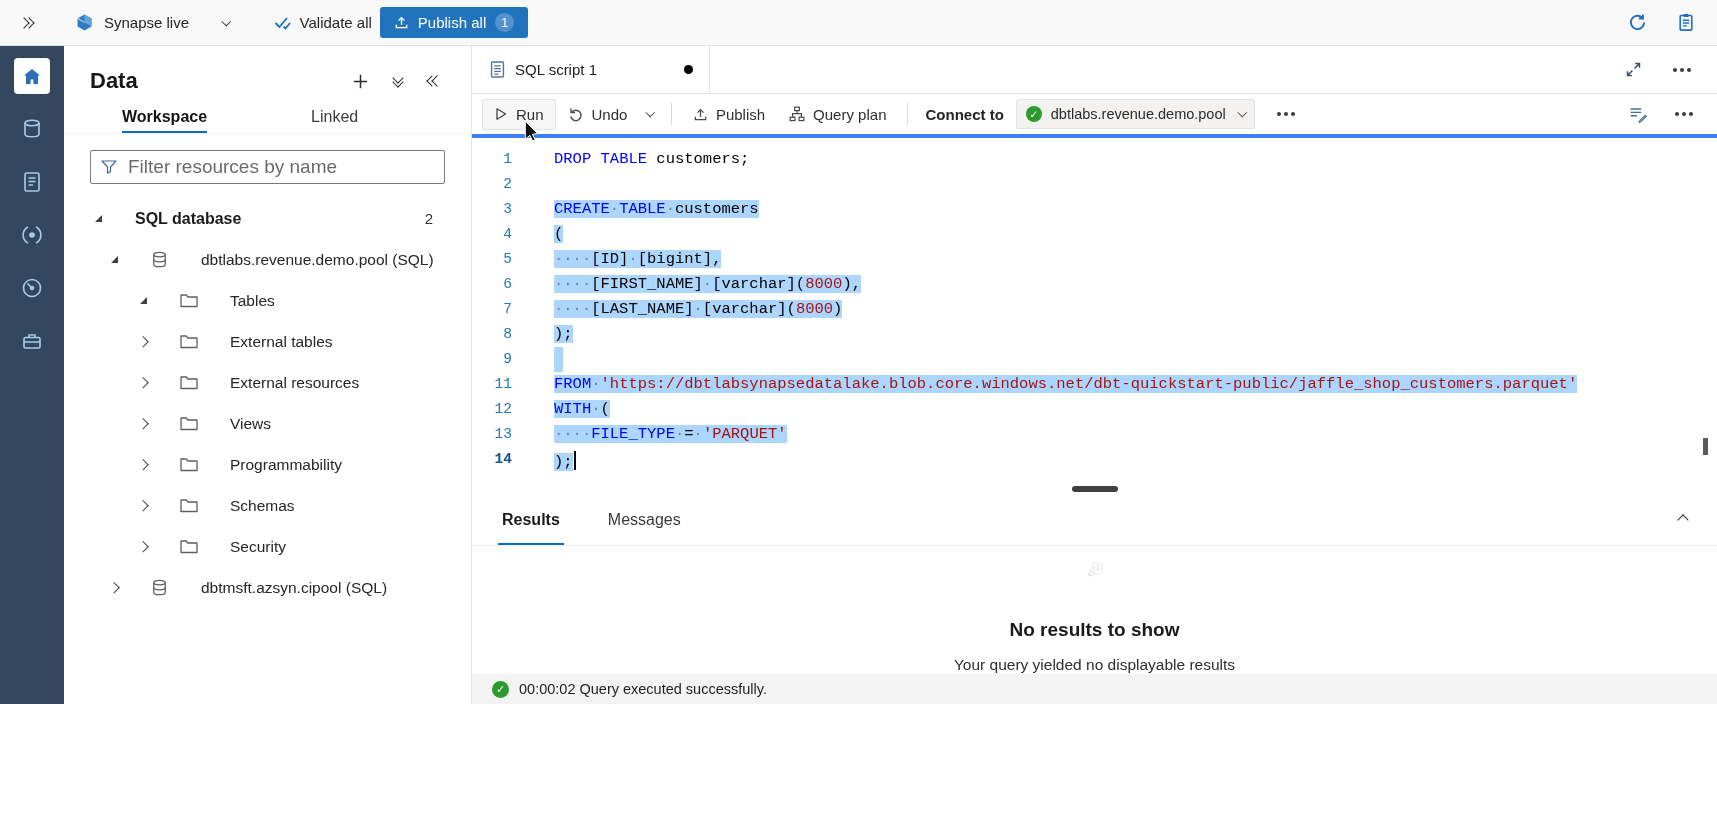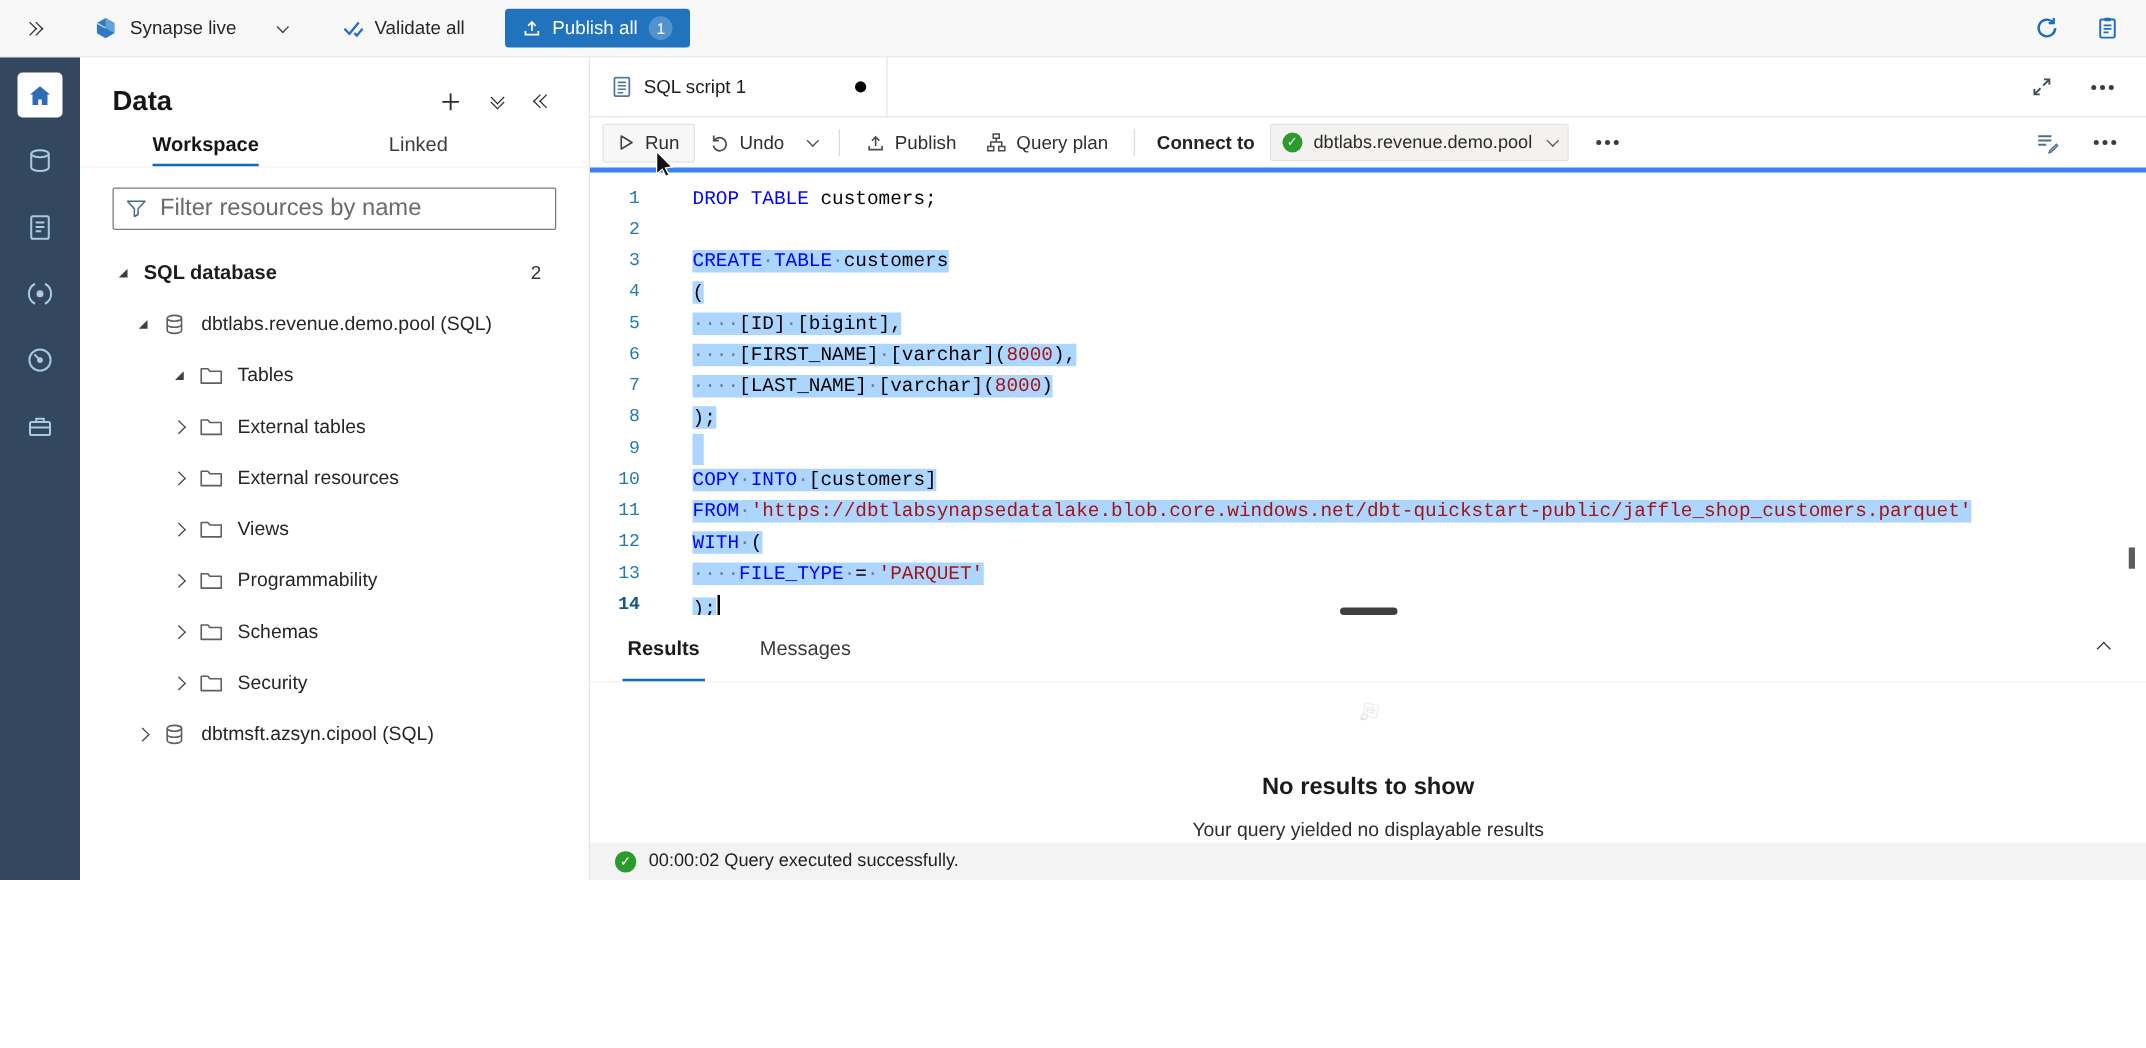--- a/index.html
+++ b/index.html
@@ -12,21 +12,21 @@
   .chev{display:inline-block;width:7px;height:7px;border-right:1.7px solid currentColor;border-bottom:1.7px solid currentColor;}
   .chev.right{transform:rotate(-45deg);}
   .chev.left{transform:rotate(135deg);}
   .chev.down{transform:rotate(45deg);margin-top:-3px;}
   .chev.up{transform:rotate(-135deg);margin-top:4px;}
   .chev.sm{width:5.5px;height:5.5px;border-width:1.5px;}
   .dblchev .chev + .chev{margin-left:-3px;}
   .mode{display:flex;align-items:center;gap:10px;margin-left:42px;font-size:15px;color:#262626;cursor:pointer;}
   .mode .chev{margin-left:24px;color:#3a3a3a;}
   .tb-validate{display:flex;align-items:center;gap:9px;margin-left:44px;font-size:15px;color:#262626;cursor:pointer;}
-  .publish-all{display:flex;align-items:center;gap:9px;margin-left:32px;height:31px;padding:0 14px;background:var(--publish-button,#2173bd);color:#fff;border:none;border-radius:3px;font-size:15px;font-family:inherit;cursor:pointer;}
+  .publish-all{display:flex;align-items:center;gap:9px;margin-left:8px;height:31px;padding:0 14px;background:var(--publish-button,#2173bd);color:#fff;border:none;border-radius:3px;font-size:15px;font-family:inherit;cursor:pointer;}
   .pub-badge{display:inline-flex;align-items:center;justify-content:center;width:19px;height:19px;border-radius:50%;background:#5392cf;color:#fff;font-size:12.5px;}
   .topbar-right{margin-left:auto;display:flex;align-items:center;gap:30px;padding-right:22px;}
   .icon-btn{display:inline-flex;align-items:center;justify-content:center;background:none;border:none;padding:0;cursor:pointer;}
 
   
   .body-row{flex:1;display:flex;min-height:0;}
 
   
   .rail{flex:0 0 64px;background:#33475e;display:flex;flex-direction:column;align-items:center;padding-top:12px;gap:17px;}
   .rail-item{width:36px;height:36px;display:flex;align-items:center;justify-content:center;border-radius:4px;cursor:pointer;}
@@ -40,21 +40,21 @@
   .dp-actions{margin-left:auto;display:flex;align-items:center;gap:26px;color:#2d2d2d;}
   .dblchev-v{display:flex;flex-direction:column;align-items:center;cursor:pointer;color:#2d2d2d;}
   .dblchev-v .chev + .chev{margin-top:-4px;}
   .dp-tabs{display:flex;padding:10px 0 0 58px;gap:104px;border-bottom:1px solid #f2f2f2;}
   .dp-tab{font-size:16px;color:#3c3c3c;padding-bottom:5px;border-bottom:2px solid transparent;cursor:pointer;}
   .dp-tab.active{color:#141414;font-weight:600;border-bottom-color:var(--accent,#0f6cbd);}
   .dp-filter{margin:16px 26px 6px;height:34px;border:1px solid #7a7a7a;border-radius:2px;display:flex;align-items:center;padding:0 10px;gap:9px;box-sizing:border-box;}
   .dp-filter input{border:none;outline:none;flex:1;font-size:19px;color:#333;font-family:inherit;background:transparent;}
   .dp-filter input::placeholder{color:#6b6b6b;}
   .tree{margin-top:8px;overflow:hidden;}
-  .tree-row{height:41px;display:flex;align-items:center;font-size:15.5px;color:#262626;cursor:pointer;}
+  .tree-row{height:41px;display:flex;align-items:center;font-size:15.5px;color:#262626;cursor:pointer;gap:20px;}
   .tree-row.lvl0{padding-left:26px;}
   .tree-row.lvl1{padding-left:42px;}
   .tree-row.lvl2{padding-left:48px;margin-left:23px;}
   .exp{width:16px;flex:0 0 16px;display:flex;align-items:center;justify-content:center;margin-right:9px;}
   .exp-expanded{width:0;height:0;border-left:7px solid transparent;border-bottom:7px solid #3f3f3f;}
   .exp-collapsed{width:6.5px;height:6.5px;border-right:1.5px solid #454545;border-bottom:1.5px solid #454545;transform:rotate(-45deg);}
   .tree-ic{width:20px;height:18px;margin-right:10px;display:flex;align-items:center;}
   .tree-label.bold{font-weight:600;font-size:16px;color:#1b1b1b;}
   .tree-badge{margin-left:auto;margin-right:38px;font-size:15px;color:#333;}
 
@@ -480,21 +480,20 @@
         <div>
             <div class="code-line"><span class="ln">1</span><span class="lc"><span><span class="tk-kw">DROP</span><span class="tk-p"> </span><span class="tk-kw">TABLE</span><span class="tk-p"> customers;</span></span></span></div>
             <div class="code-line"><span class="ln">2</span><span class="lc"><span></span></span></div>
             <div class="code-line"><span class="ln">3</span><span class="lc"><span class="sel"><span class="tk-kw">CREATE</span><span class="tk-ws">·</span><span class="tk-kw">TABLE</span><span class="tk-ws">·</span><span class="tk-p">customers</span></span></span></div>
             <div class="code-line"><span class="ln">4</span><span class="lc"><span class="sel"><span class="tk-p">(</span></span></span></div>
             <div class="code-line"><span class="ln">5</span><span class="lc"><span class="sel"><span class="tk-ws">····</span><span class="tk-p">[ID]</span><span class="tk-ws">·</span><span class="tk-p">[bigint],</span></span></span></div>
             <div class="code-line"><span class="ln">6</span><span class="lc"><span class="sel"><span class="tk-ws">····</span><span class="tk-p">[FIRST_NAME]</span><span class="tk-ws">·</span><span class="tk-p">[varchar](</span><span class="tk-num">8000</span><span class="tk-p">),</span></span></span></div>
             <div class="code-line"><span class="ln">7</span><span class="lc"><span class="sel"><span class="tk-ws">····</span><span class="tk-p">[LAST_NAME]</span><span class="tk-ws">·</span><span class="tk-p">[varchar](</span><span class="tk-num">8000</span><span class="tk-p">)</span></span></span></div>
             <div class="code-line"><span class="ln">8</span><span class="lc"><span class="sel"><span class="tk-p">);</span></span></span></div>
             <div class="code-line"><span class="ln">9</span><span class="lc"><span class="sel sel-empty">&nbsp;</span></span></div>
-            <div class="code-line"><span class="ln">10</span><span class="lc"><span class="sel"><span class="tk-kw">COPY</span><span class="tk-ws">·</span><span class="tk-kw">INTO</span><span class="tk-ws">·</span><span class="tk-p">[customers]</span></span></span></div>
             <div class="code-line"><span class="ln">11</span><span class="lc"><span class="sel"><span class="tk-kw">FROM</span><span class="tk-ws">·</span><span class="tk-str">'https://dbtlabsynapsedatalake.blob.core.windows.net/dbt-quickstart-public/jaffle_shop_customers.parquet'</span></span></span></div>
             <div class="code-line"><span class="ln">12</span><span class="lc"><span class="sel"><span class="tk-kw">WITH</span><span class="tk-ws">·</span><span class="tk-p">(</span></span></span></div>
             <div class="code-line"><span class="ln">13</span><span class="lc"><span class="sel"><span class="tk-ws">····</span><span class="tk-kw">FILE_TYPE</span><span class="tk-ws">·</span><span class="tk-p">=</span><span class="tk-ws">·</span><span class="tk-str">'PARQUET'</span></span></span></div>
             <div class="code-line"><span class="ln active">14</span><span class="lc"><span class="sel"><span class="tk-p">);</span></span><span class="caret"></span></span></div>
           </div>
         <span class="overview-mark"></span>
       </div>
 
       <span class="resize-handle"></span>
 

